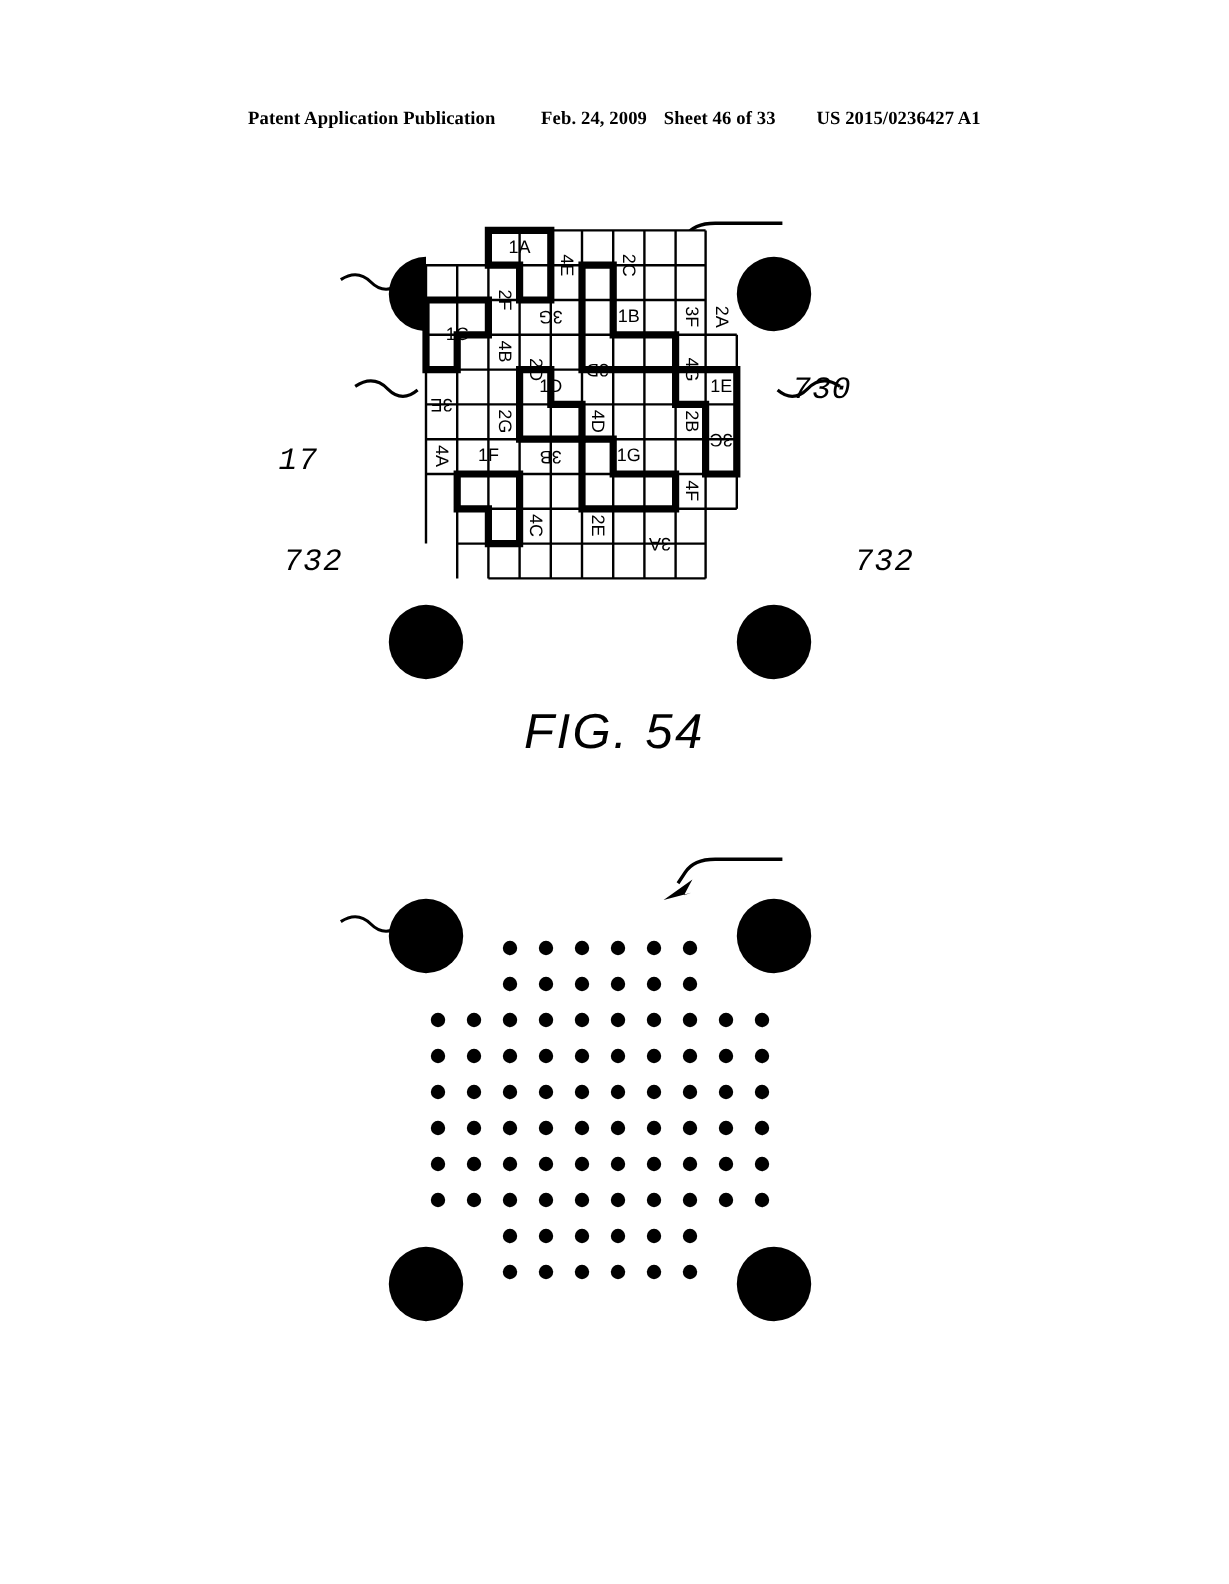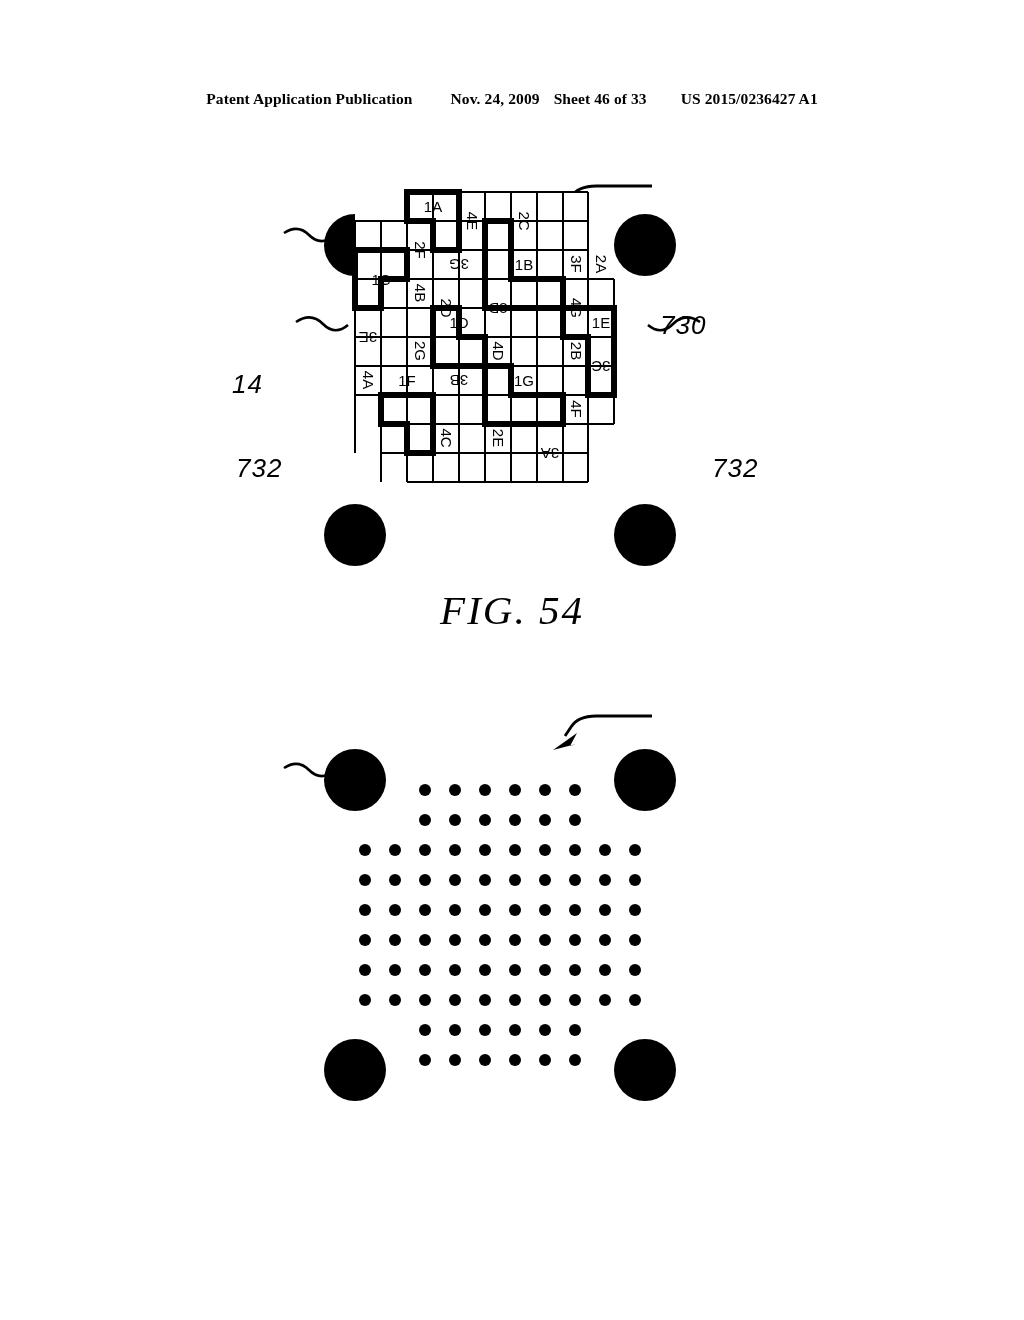--- a/index.html
+++ b/index.html
@@ -24,29 +24,29 @@
 
   
   .figure{position:absolute;}
   #fig54{left:0;top:150px;width:1024px;height:520px;}
   #fig55{left:0;top:680px;width:1024px;height:560px;}
 
   .svg-layer{position:absolute;left:0;top:0;width:1024px;height:100%;overflow:visible;}
 
   .caption{
     position:absolute;width:100%;text-align:center;
-    font-family:Liberation Serif, serif;
+    font-family:Liberation Sans, sans-serif;
     font-style:italic;font-size:41px;letter-spacing:2px;
     font-weight:400;
   }
   #cap54{top:436px;}
 
   .ref{
     position:absolute;
-    font-family:Liberation Sans, sans-serif;
+    font-family:Liberation Mono, monospace;
     font-style:italic;font-size:26px;letter-spacing:1px;
     white-space:nowrap;
   }
   .ref-730a{left:660px;top:160px;}
   .ref-17a{left:232px;top:219px;}
   .ref-732l{left:236px;top:303px;}
   .ref-732r{left:712px;top:303px;}
 
   text.tile-lbl{
     font-family:"Liberation Sans", sans-serif;
@@ -55,21 +55,21 @@
   }
 </style>
 </head>
 <body>
 
 <div class="page">
 
   <div class="hdr">
     <span>Patent Application Publication</span>
     <span class="gap-a"></span>
-    <span>Nov. 24, 2009</span>
+    <span>Feb. 24, 2009</span>
     <span class="gap-b"></span>
     <span>Sheet 46 of 33</span>
     <span class="gap-c"></span>
     <span>US 2015/0236427 A1</span>
   </div>
 
   <div class="figure" id="fig54">
 
     <svg class="svg-layer" viewBox="0 0 1024 520">
 
@@ -166,21 +166,21 @@
           <text class="tile-lbl" x="524" y="230">1G</text>
           <text class="tile-lbl" x="576" y="259" transform="rotate(90 576 259)">4F</text>
           <text class="tile-lbl" x="446" y="288" transform="rotate(90 446 288)">4C</text>
           <text class="tile-lbl" x="498" y="288" transform="rotate(90 498 288)">2E</text>
           <text class="tile-lbl" x="550" y="303" transform="rotate(180 550 303)">3A</text>
         </g>
       </g>
     </svg>
 
     <div class="ref ref-730a">730</div>
-    <div class="ref ref-17a">14</div>
+    <div class="ref ref-17a">17</div>
     <div class="ref ref-732l">732</div>
     <div class="ref ref-732r">732</div>
 
     <div class="caption" id="cap54">FIG. 54</div>
   </div>
 
   <div class="figure" id="fig55">
 
     <svg class="svg-layer" viewBox="0 0 1024 560">
       <g>

